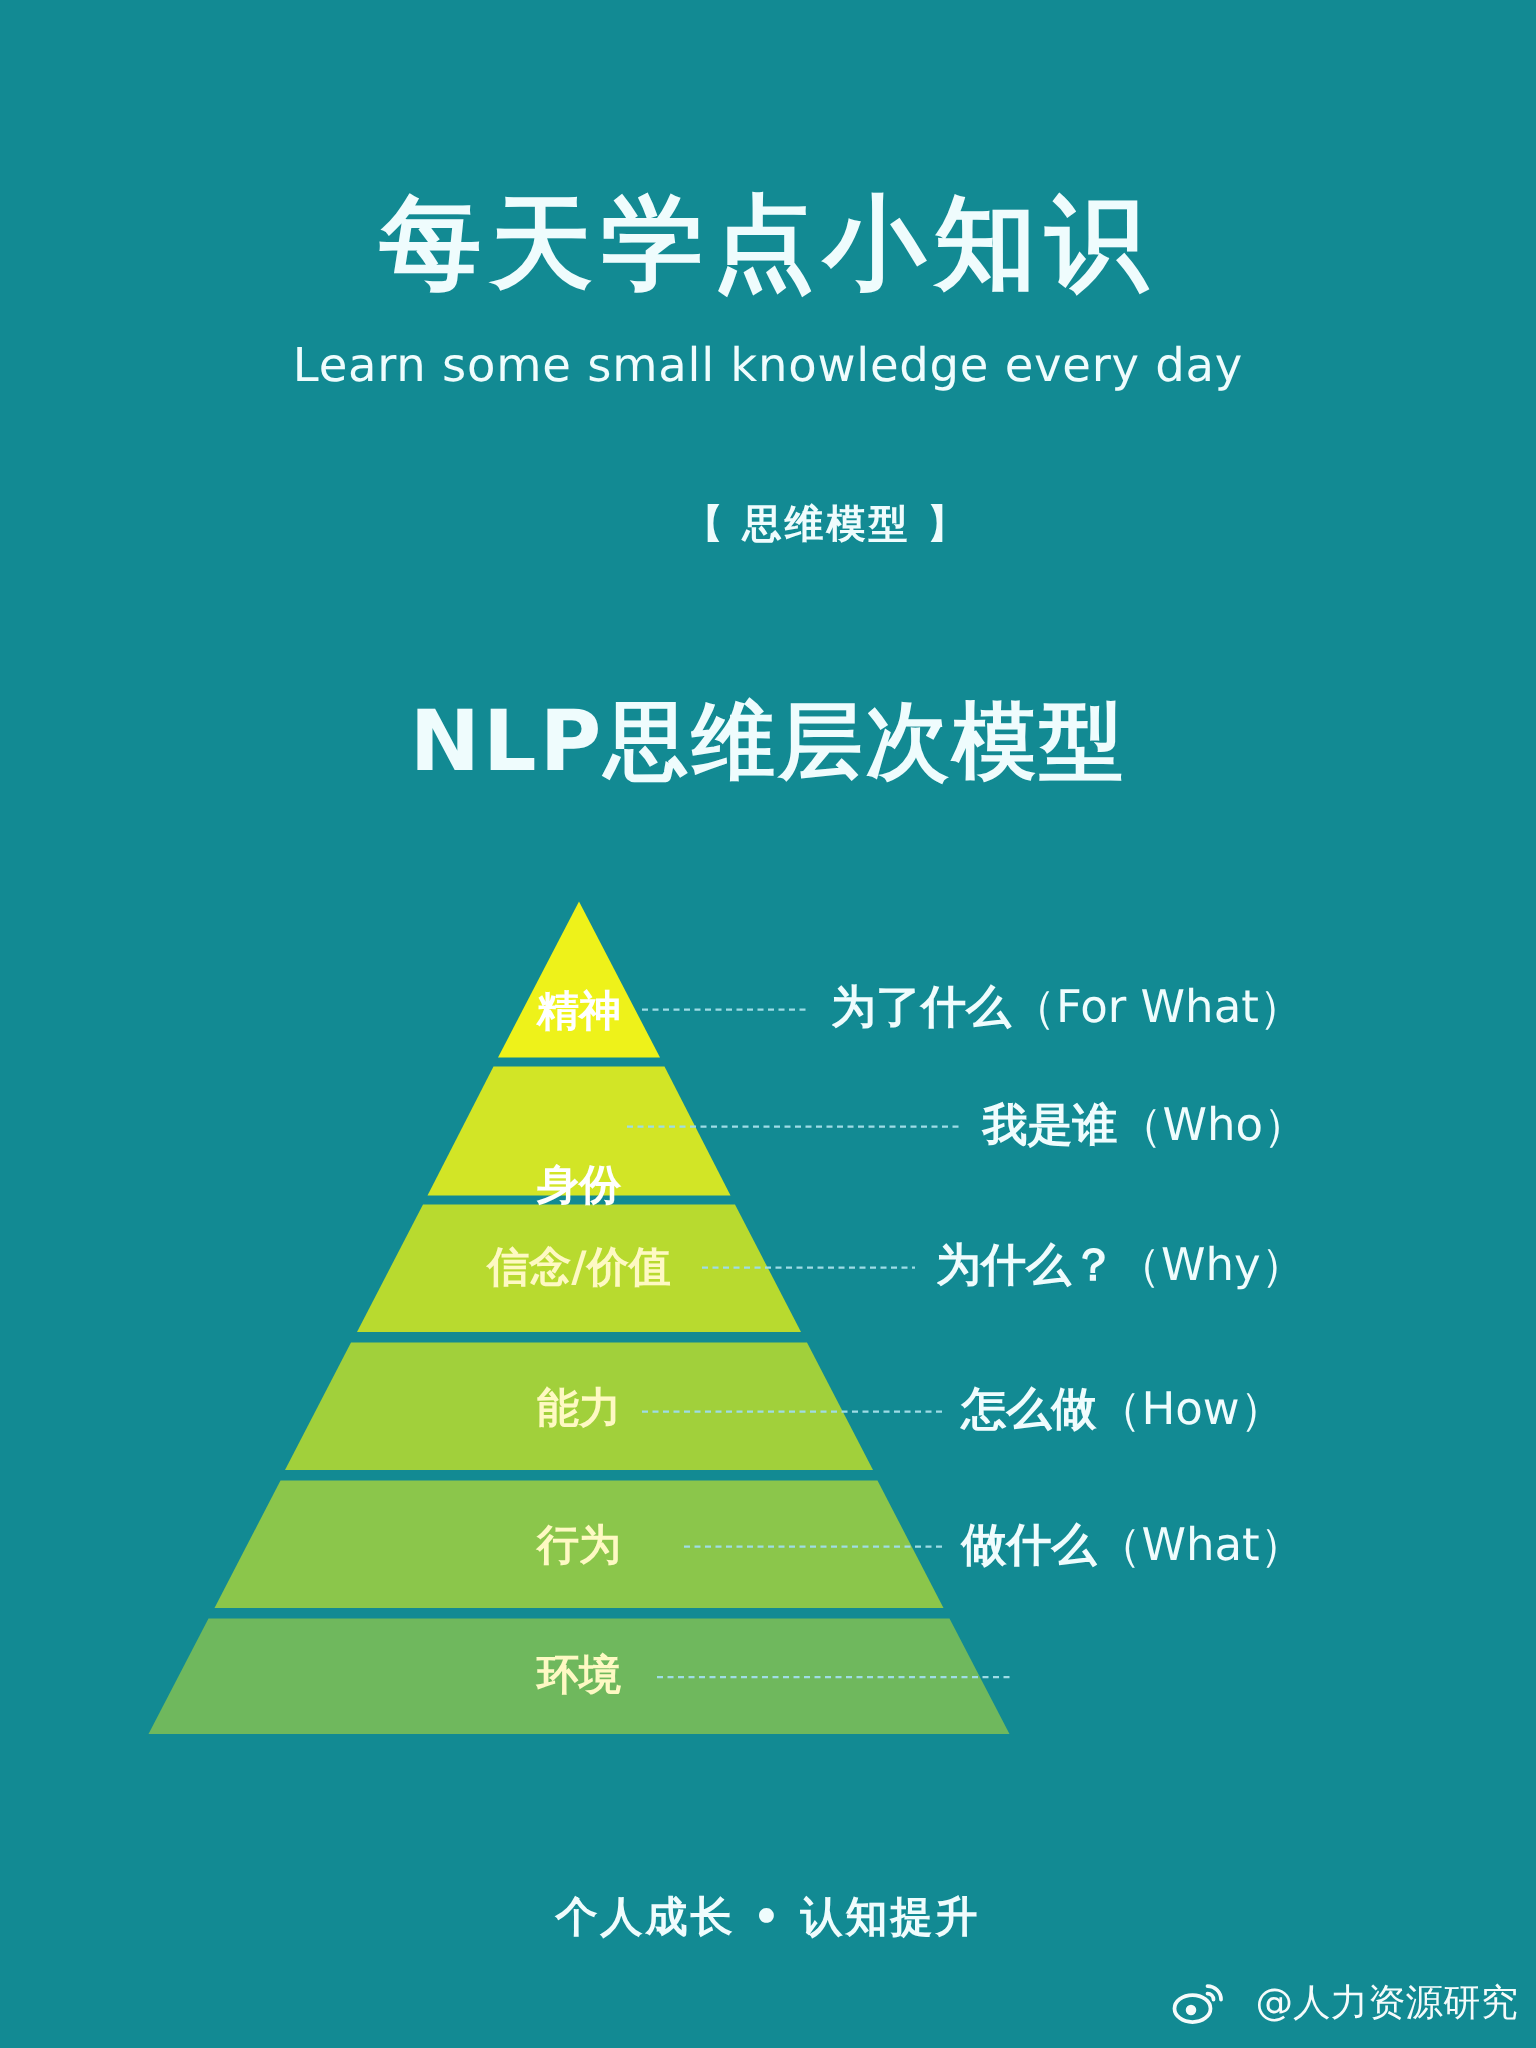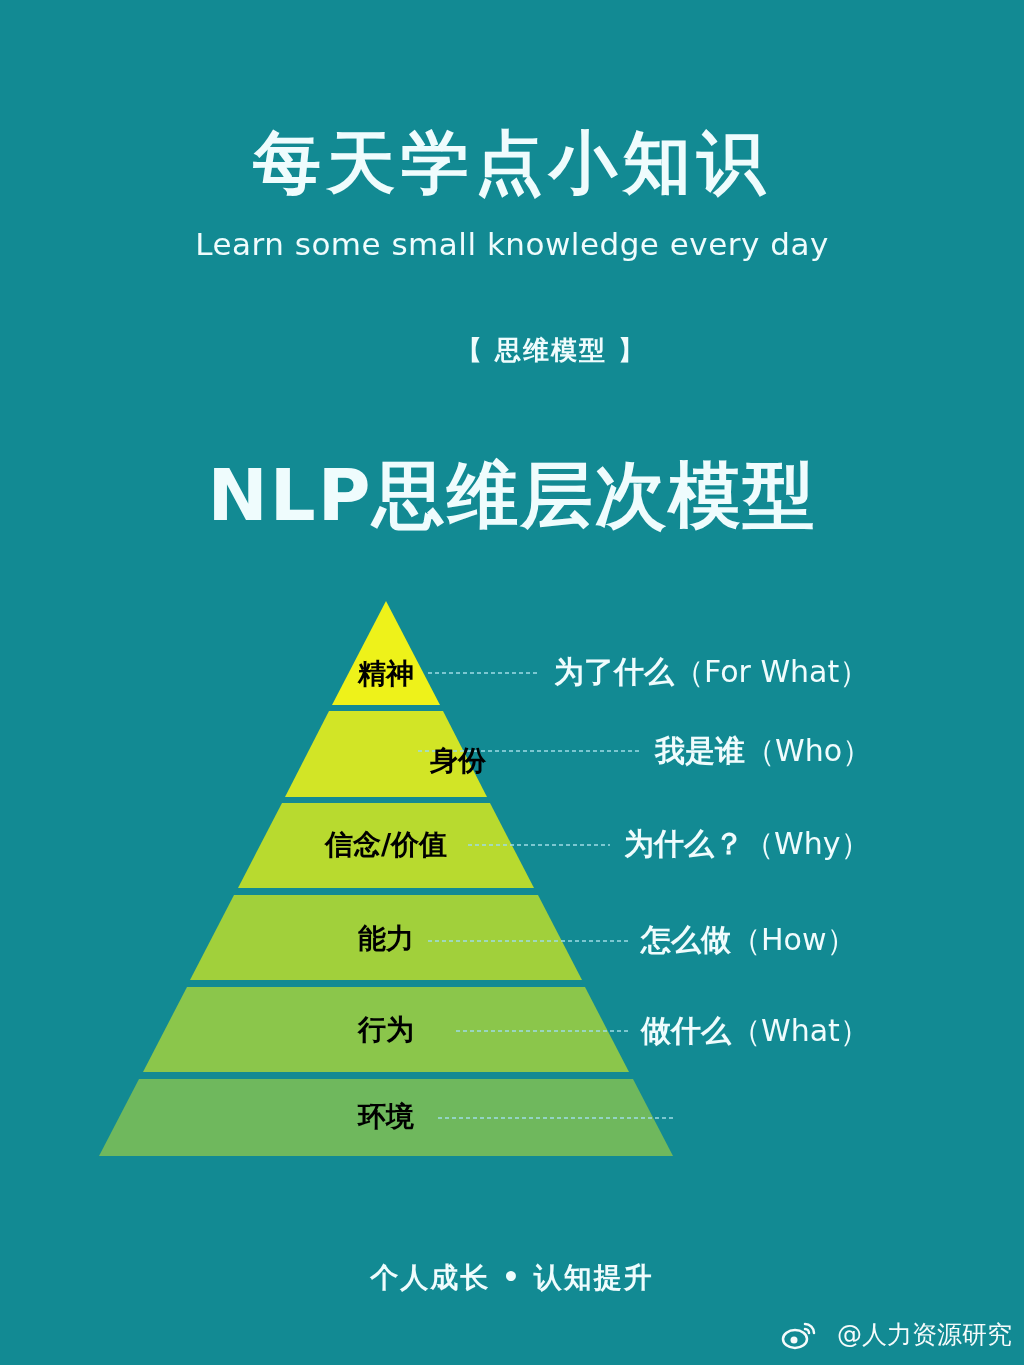--- a/index.html
+++ b/index.html
@@ -8,25 +8,25 @@
       background: #128a93;
       font-family: "DejaVu Sans", "Liberation Sans", sans-serif;
       color: #effcfd;
       position: relative;
     }
     .abs { position: absolute; }
     .center-x { left: 0; width: 1024px; text-align: center; }
     #daily-title { top: 118px; font-size: 68px; font-weight: bold; letter-spacing: 6px; line-height: 90px; }
     #daily-subtitle { top: 222px; font-size: 31px; font-weight: normal; line-height: 44px; letter-spacing: 0.5px; font-family: "DejaVu Sans", sans-serif; }
     #category-tag { top: 330px; font-size: 26px; font-weight: bold; line-height: 40px; letter-spacing: 2px; padding-left: 39px; }
-    #main-title { top: 440px; font-size: 72px; font-weight: bold; line-height: 110px; letter-spacing: 2px; }
+    #main-title { top: 440px; font-size: 56px; font-weight: bold; line-height: 110px; letter-spacing: 2px; }
     #pyramid-svg { left: 0; top: 0; }
     .level-label { position: absolute; font-size: 28px; font-weight: bold; line-height: 36px; text-align: center; width: 200px; left: 286px; }
-    .level-label.dark { color: #000000; }
-    .level-label.light { color: #000000; }
+    .level-label.dark { color: #ffffff; }
+    .level-label.light { color: #fef9c3; }
     .desc { position: absolute; font-size: 30px; font-weight: bold; line-height: 40px; white-space: nowrap; }
     .desc .en { font-weight: normal; text-align: right; }
     .desc-multi { position: absolute; font-size: 30px; line-height: 40px; }
     .desc-multi .cn { font-weight: bold; display: block; }
     .desc-multi .en { font-weight: normal; display: block; }
     #footer-slogan { top: 1258px; font-size: 28px; font-weight: bold; line-height: 40px; letter-spacing: 2px; }
     #watermark { right: 12px; top: 1318px; font-size: 25px; line-height: 34px; color: #f5fbfb; display: flex; align-items: center; gap: 20px; }
   </style>
 </head>
 <body>
@@ -49,21 +49,21 @@
     <line x1="428" y1="673" x2="540" y2="673"></line>
     <line x1="418" y1="751" x2="640" y2="751"></line>
     <line x1="468" y1="845" x2="610" y2="845"></line>
     <line x1="428" y1="941" x2="628" y2="941"></line>
     <line x1="456" y1="1031" x2="628" y2="1031"></line>
     <line x1="438" y1="1118" x2="674" y2="1118"></line>
   </g>
 </svg>
 
 <div class="level-label dark" style="top:656px;">精神</div>
-<div class="level-label dark" style="top:743px;text-align:right;">身份</div>
+<div class="level-label dark" style="top:772px;">身份</div>
 <div class="level-label light" style="top:827px;">信念/价值</div>
 <div class="level-label light" style="top:921px;">能力</div>
 <div class="level-label light" style="top:1012px;">行为</div>
 <div class="level-label light" style="top:1099px;">环境</div>
 
 <div class="desc" style="left:554px; top:652px;">
   <span>为了什么</span><span class="en">（For What）</span>
 </div>
 <div class="desc" style="left:655px; top:731px;">
   <span>我是谁</span><span class="en">（Who）</span>

